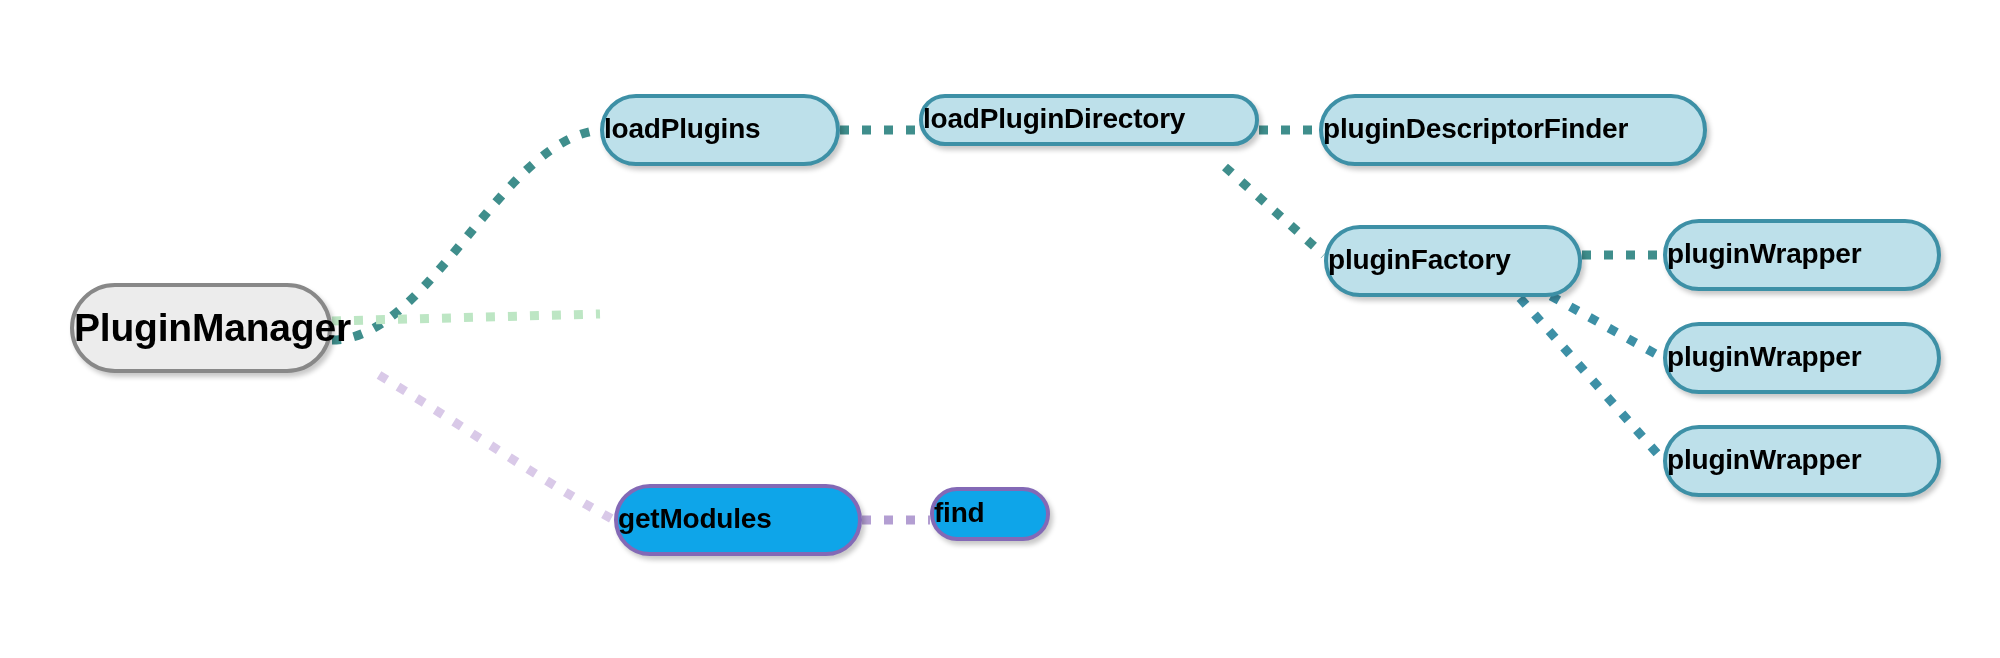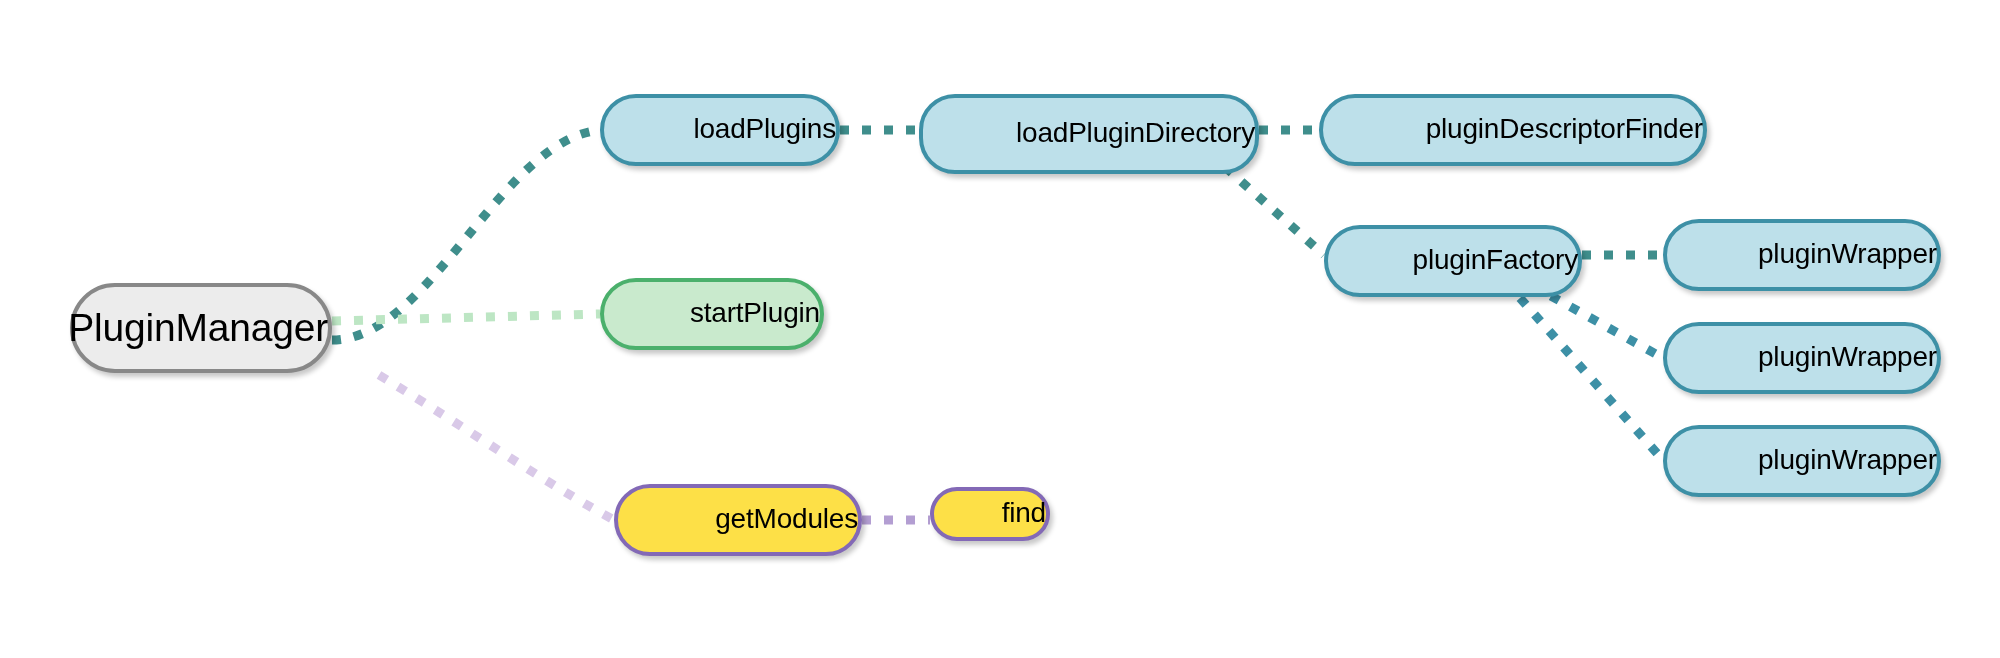--- a/index.html
+++ b/index.html
@@ -21,23 +21,23 @@
     top: 0;
     width: 2000px;
     height: 658px;
     pointer-events: none;
   }
   .node {
     position: absolute;
     box-sizing: border-box;
     display: flex;
     align-items: center;
-    justify-content: flex-end;
+    justify-content: flex-start;
     border-style: solid;
-    font-weight: normal;
+    font-weight: bold;
     color: #000000;
     white-space: nowrap;
     letter-spacing: -0.2px;
     box-shadow: 3px 4px 5px rgba(0,0,0,0.22);
   }
   .node-root {
     background: #ececec;
     border-color: #888888;
     border-width: 4px;
     border-radius: 46px;
@@ -51,21 +51,21 @@
     font-size: 28px;
   }
   .node-green {
     background: #c9eacd;
     border-color: #4bb06c;
     border-width: 4px;
     border-radius: 36px;
     font-size: 28px;
   }
   .node-purple {
-    background: #fde047;
+    background: #0ea5e9;
     border-color: #8369b6;
     border-width: 4px;
     border-radius: 36px;
     font-size: 28px;
   }
   .node-label {
     display: block;
     line-height: 1;
     transform: translateY(-1px);
   }
@@ -91,21 +91,21 @@
   </svg>
 
   <div class="node node-root" style="left:70px; top:283px; width:262px; height:90px;">
     <span class="node-label">PluginManager</span>
   </div>
 
   <div class="node node-blue" style="left:600px; top:94px; width:240px; height:72px;">
     <span class="node-label">loadPlugins</span>
   </div>
 
-  <div class="node node-blue" style="left:919px; top:94px; width:340px; height:80px;">
+  <div class="node node-blue" style="left:919px; top:94px; width:340px; height:52px;">
     <span class="node-label">loadPluginDirectory</span>
   </div>
 
   <div class="node node-blue" style="left:1319px; top:94px; width:388px; height:72px;">
     <span class="node-label">pluginDescriptorFinder</span>
   </div>
 
   <div class="node node-blue" style="left:1324px; top:225px; width:258px; height:72px;">
     <span class="node-label">pluginFactory</span>
   </div>
@@ -115,23 +115,20 @@
   </div>
 
   <div class="node node-blue" style="left:1663px; top:322px; width:278px; height:72px;">
     <span class="node-label">pluginWrapper</span>
   </div>
 
   <div class="node node-blue" style="left:1663px; top:425px; width:278px; height:72px;">
     <span class="node-label">pluginWrapper</span>
   </div>
 
-  <div class="node node-green" style="left:600px; top:278px; width:224px; height:72px;">
-    <span class="node-label">startPlugin</span>
-  </div>
 
   <div class="node node-purple" style="left:614px; top:484px; width:248px; height:72px;">
     <span class="node-label">getModules</span>
   </div>
 
   <div class="node node-purple" style="left:930px; top:487px; width:120px; height:54px;">
     <span class="node-label">find</span>
   </div>
 
 </div>

